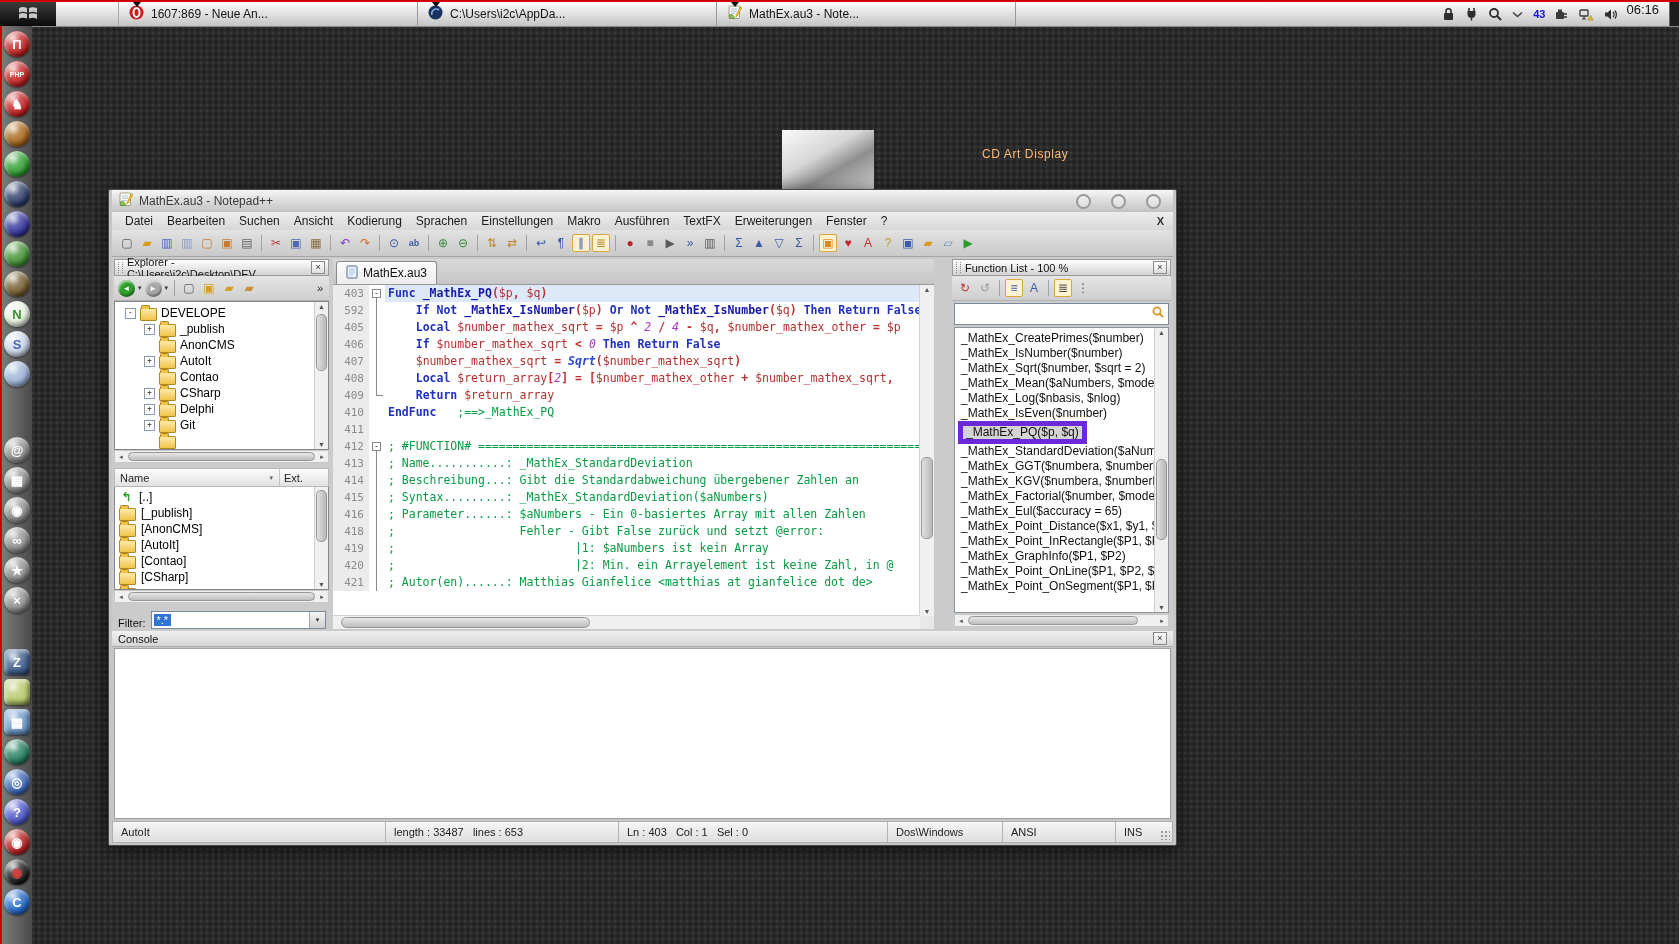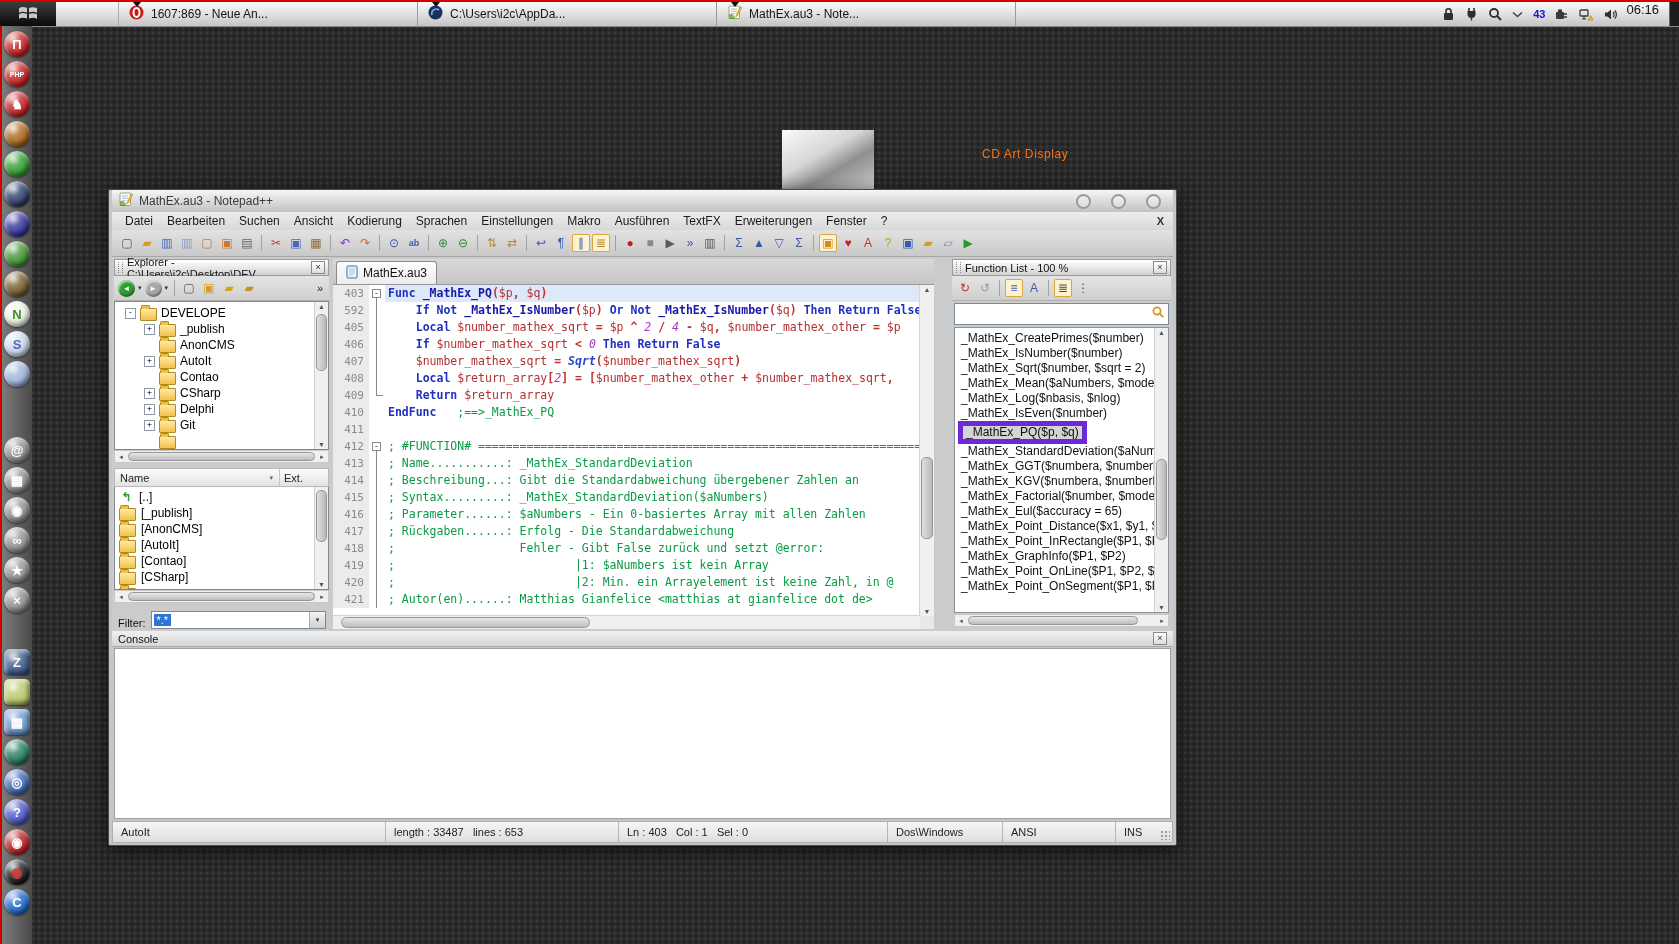--- a/index.html
+++ b/index.html
@@ -26,21 +26,21 @@
   #dock{position:absolute;left:0;top:26px;bottom:0;width:32px;box-sizing:border-box;
     background:linear-gradient(90deg,#7c7c7c,#4a4a4a);border-left:2px solid #cf0000;
     display:flex;flex-direction:column;align-items:center;padding-top:5px;z-index:50}
   .dock-ic{width:26px;height:26px;flex:none;margin-bottom:4px;border-radius:50%;
     display:flex;align-items:center;justify-content:center;color:#fff;font-weight:bold;font-size:13px;
     box-shadow:inset 2px 3px 4px rgba(255,255,255,.55),inset -2px -3px 4px rgba(0,0,0,.45),0 1px 2px rgba(0,0,0,.5)}
   .dock-ic.square{border-radius:5px}
   
   .cd-box{position:absolute;left:782px;top:130px;width:92px;height:62px;z-index:1;
     background:linear-gradient(150deg,#fafafa 0%,#d6d6d6 40%,#8f8f8f 62%,#cfcfcf 100%)}
-  .cd-label{position:absolute;left:982px;top:147px;color:#f97316;font-size:12px;letter-spacing:.6px;z-index:1}
+  .cd-label{position:absolute;left:982px;top:147px;color:#fdba74;font-size:12px;letter-spacing:.6px;z-index:1}
   
   #npp{position:absolute;left:108px;top:189px;width:1069px;height:657px;box-sizing:border-box;
     background:#c6c6c6;border:1px solid #4a4a4a;border-radius:2px;z-index:10;
     box-shadow:0 4px 18px rgba(0,0,0,.65);display:flex;flex-direction:column;padding:0 3px 3px}
   .titlebar{height:22px;flex:none;display:flex;align-items:center;gap:6px;padding:0 6px;
     background:linear-gradient(#f6f6f6,#dcdcdc 50%,#c2c2c2);font-size:12px;color:#3a3a3a}
   .winbtns{margin-left:auto;display:flex;gap:20px;padding-right:6px}
   .wbtn{width:11px;height:11px;border-radius:50%;border:2px solid #9a9a9a;background:rgba(255,255,255,.3)}
   .menubar{height:18px;flex:none;display:flex;align-items:center;padding-left:6px;font-size:12px;color:#1a1a1a;
     background:linear-gradient(#ededed,#d8d8d8)}
@@ -590,27 +590,20 @@
               <span class="ltext"><span class="c">; Syntax.........: _MathEx_StandardDeviation($aNumbers)</span></span>
             </div>
             <div class="crow">
               <span class="ln">416</span>
               <span class="fold">
                 <span class="vline"></span>
               </span>
               <span class="ltext"><span class="c">; Parameter......: $aNumbers - Ein 0-basiertes Array mit allen Zahlen</span></span>
             </div>
             <div class="crow">
-              <span class="ln">417</span>
-              <span class="fold">
-                <span class="vline"></span>
-              </span>
-              <span class="ltext"><span class="c">; Rückgaben......: Erfolg - Die Standardabweichung</span></span>
-            </div>
-            <div class="crow">
               <span class="ln">418</span>
               <span class="fold">
                 <span class="vline"></span>
               </span>
               <span class="ltext"><span class="c">;                  Fehler - Gibt False zurück und setzt @error:</span></span>
             </div>
             <div class="crow">
               <span class="ln">419</span>
               <span class="fold">
                 <span class="vline"></span>

